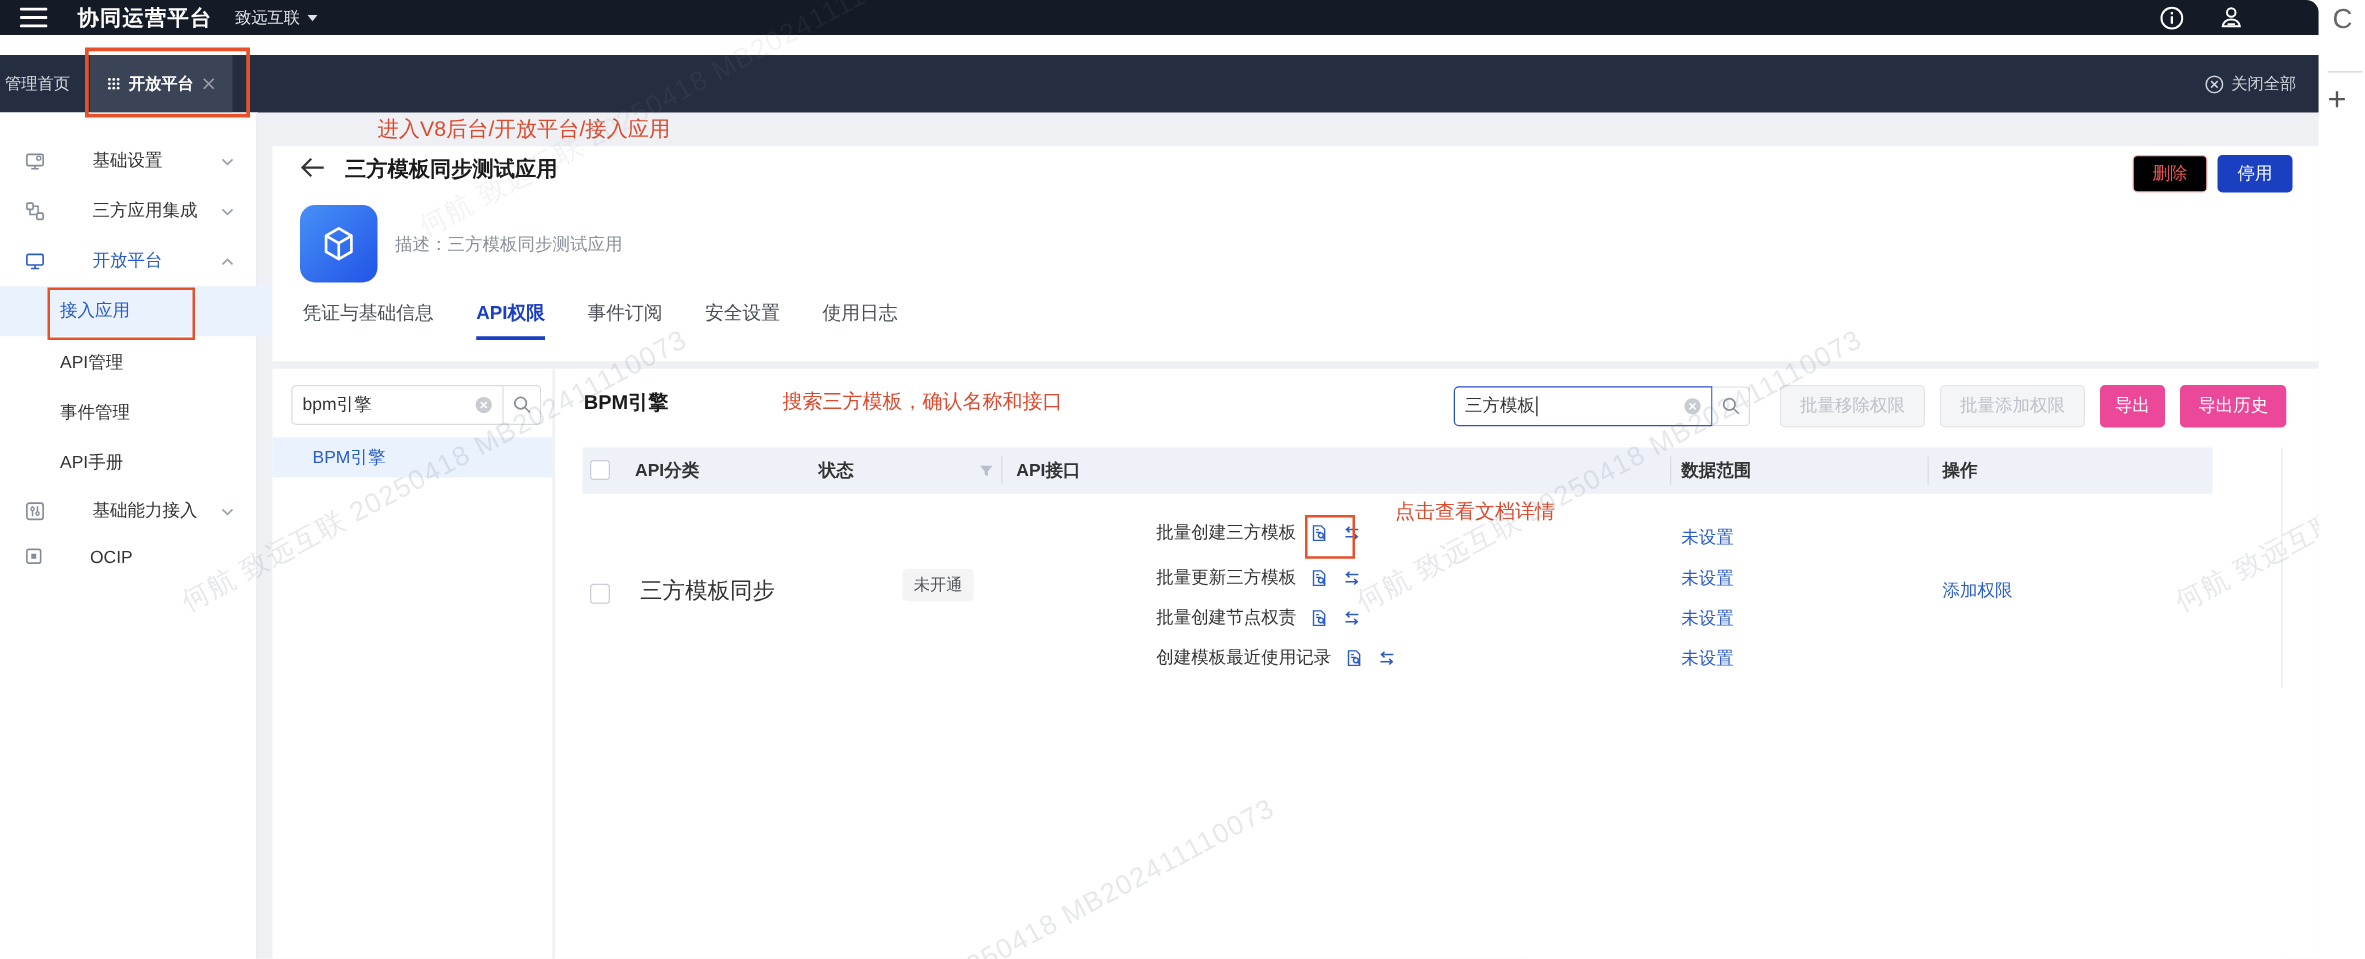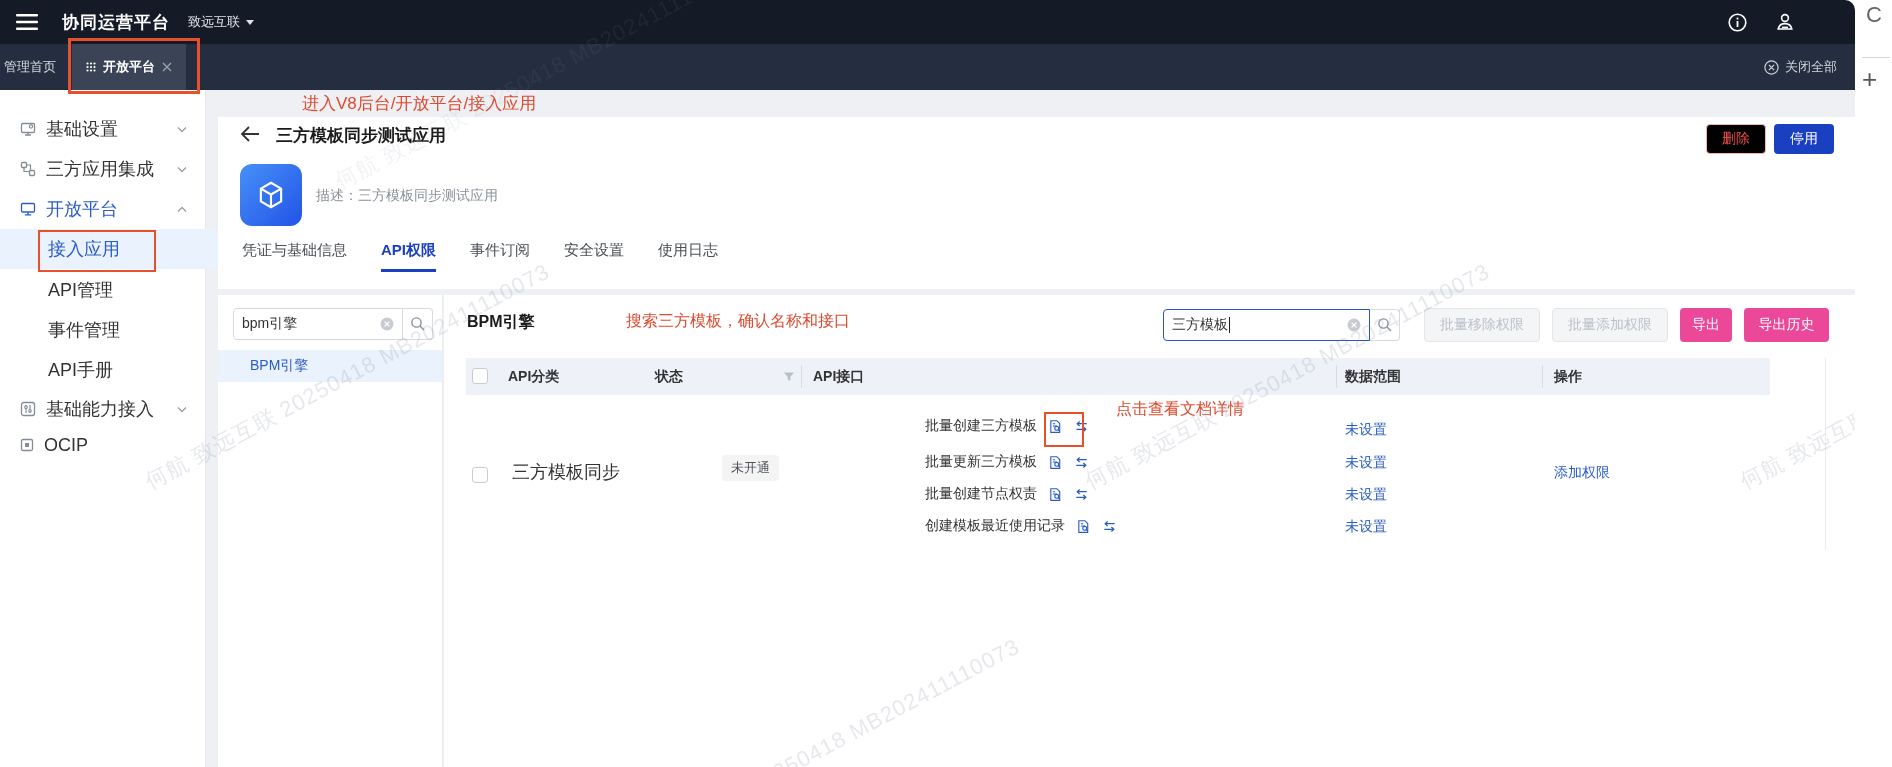--- a/index.html
+++ b/index.html
@@ -2,21 +2,21 @@
 <html><head>
 <meta charset="utf-8">
 <style>
   html,body{margin:0;padding:0;background:#fff;}
   body{width:1892px;height:767px;overflow:hidden;font-family:"Liberation Sans","DejaVu Sans",sans-serif;}
   .stage{position:relative;width:1892px;height:767px;background:#fff;overflow:hidden;}
   .abs{position:absolute;}
   svg{display:block;}
 
   
-  .topbar{left:0;top:0;width:1855px;height:44px;background:#151a27;border-top-right-radius:10px;display:flex;align-items:center;}
+  .topbar{left:0;top:0;width:1855px;height:28px;background:#151a27;border-top-right-radius:10px;display:flex;align-items:center;}
   .hamburger{margin-left:16px;}
   .topbar-title{color:#fff;font-size:17px;font-weight:700;margin-left:24px;letter-spacing:1px;}
   .topbar-org{color:#dfe3e9;font-size:13px;margin-left:18px;display:flex;align-items:center;gap:6px;}
   .caret-down{width:0;height:0;border-left:4px solid transparent;border-right:4px solid transparent;border-top:5px solid #dfe3e9;}
   .topbar-right{margin-left:auto;display:flex;align-items:center;gap:28px;margin-right:60px;}
 
   
   .tabbar{left:0;top:44px;width:1855px;height:46px;background:#252e40;display:flex;align-items:stretch;}
   .tab-home{color:#d7dbe2;font-size:13px;display:flex;align-items:center;padding:0 4px;}
   .tab-active{background:#3b4456;color:#fff;font-size:13px;font-weight:700;display:flex;align-items:center;gap:7px;padding:0 14px;margin-left:12px;}
@@ -24,21 +24,21 @@
   .close-all{margin-left:auto;color:#cfd4db;font-size:13px;display:flex;align-items:center;gap:6px;padding-right:18px;}
 
   
   .edge-strip{left:1855px;top:0;width:37px;height:767px;background:#fff;}
   .edge-c{left:11px;top:2px;font-size:22px;color:#666;}
   .edge-line{left:7px;top:57px;width:28px;height:1px;background:#d5d5d5;}
   .edge-plus{left:7px;top:64px;font-size:26px;color:#555;font-weight:400;}
 
   
   .sidebar{left:0;top:90px;width:205px;height:677px;background:#fff;border-right:1px solid #e6e8ec;}
-  .side-item{position:absolute;left:0;width:205px;height:40px;display:flex;align-items:center;font-size:18px;color:#333;}
+  .side-item{position:absolute;left:0;width:205px;height:40px;display:flex;align-items:center;font-size:14px;color:#333;gap:28px;}
   .side-item .s-icon{margin-left:20px;margin-right:10px;color:#848b98;}
   .side-item.lvl2{padding-left:48px;text-align:center;}
   .side-item .chev{position:absolute;right:18px;color:#9aa1ab;}
   .side-item.open{color:#2a5cc6;}
   .side-item.open .s-icon{color:#2a5cc6;}
   .side-item.selected{background:#e9f2fd;color:#2a5cc6;}
 
   
   .anno-box{border:3px solid #e8502c;background:transparent;pointer-events:none;}
   .anno-note{color:#dd4a2e;white-space:nowrap;}

